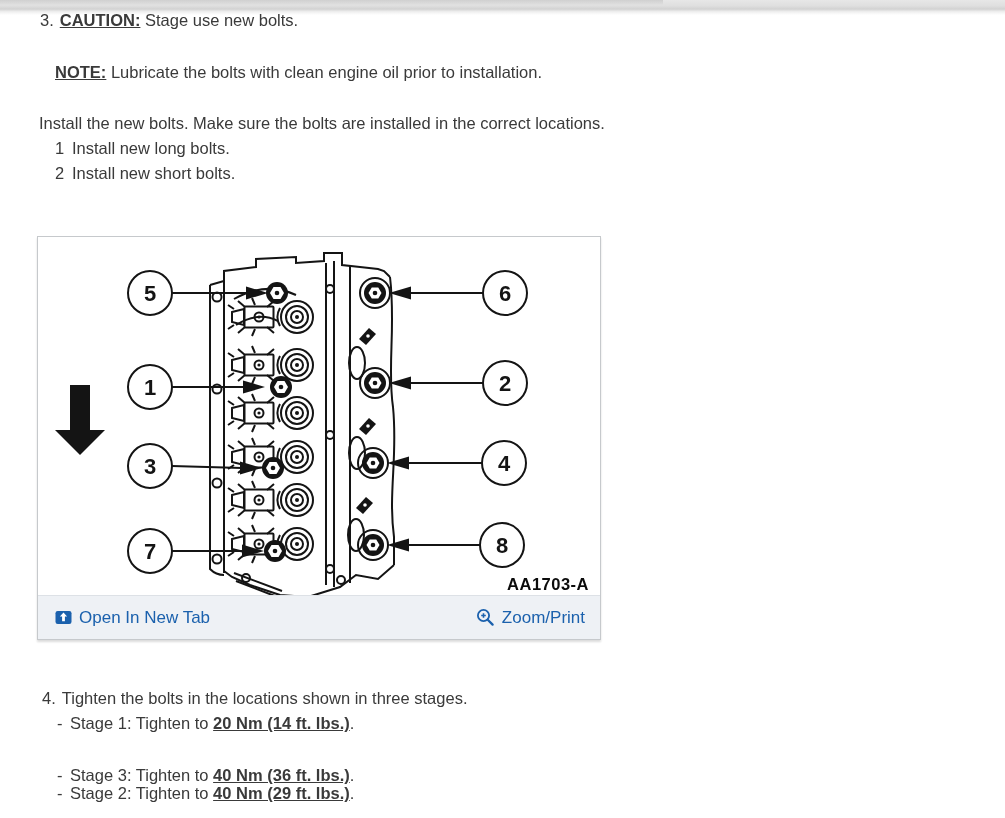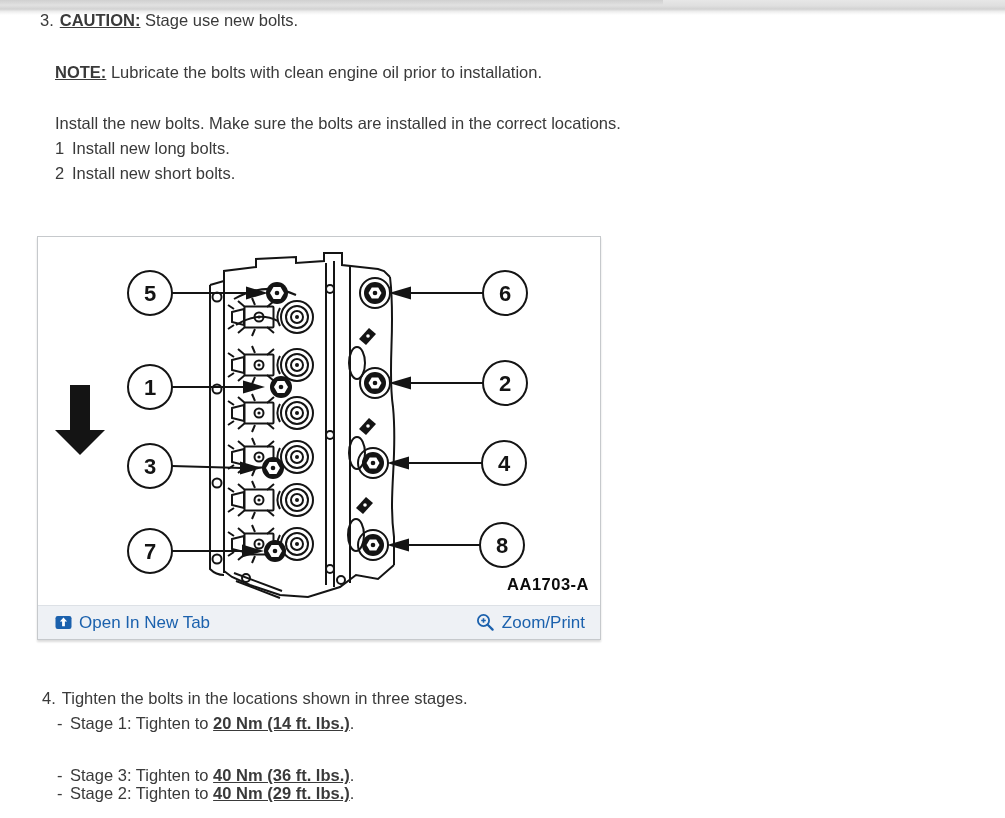--- a/index.html
+++ b/index.html
@@ -22,37 +22,37 @@
     background: linear-gradient(180deg, rgba(0,0,0,0.10), rgba(0,0,0,0));
   }
   .tline { position: absolute; white-space: nowrap; }
   b { font-weight: bold; text-decoration: underline; }
   .num { margin-right: 6px; }
   .substep-num { display: inline-block; min-width: 17px; }
   .dash { display: inline-block; min-width: 13px; }
 
   #l-caution { left: 40px; top: 11px; }
   #l-note    { left: 55px; top: 63px; }
-  #l-install { left: 55px; top: 114px; }
+  #l-install { left: 39px; top: 114px; }
   #l-sub1    { left: 55px; top: 139px; }
   #l-sub2    { left: 55px; top: 164px; }
   #l-step4   { left: 42px; top: 689px; }
   #l-stage1  { left: 57px; top: 714px; }
   #l-stage2  { left: 57px; top: 740px; margin-top: 44px; }
   #l-stage3  { left: 57px; top: 766px; }
 
   .figure {
     position: absolute; left: 37px; top: 236px;
     width: 564px; height: 404px;
     border: 1px solid #c6c9cc; background: #fff;
     box-shadow: 0 2px 2px rgba(0,0,0,0.14);
   }
   .fig-canvas { position: absolute; top: 0; left: 0; right: 0; bottom: 34px; }
   .fig-footer {
-    position: absolute; left: 0; right: 0; bottom: 0; height: 34px;
+    position: absolute; left: 0; right: 0; bottom: 0; height: 44px;
     background: #eef1f5; border-top: 1px solid #dde1e6;
     display: flex; align-items: center; justify-content: space-between;
     padding: 0 15px 0 17px;
   }
   .fig-link {
     display: flex; align-items: center; gap: 7px;
     color: #1b61ad; font-size: 17px; text-decoration: none; cursor: pointer;
   }
   .co {
     font-family: "Liberation Sans", sans-serif;

